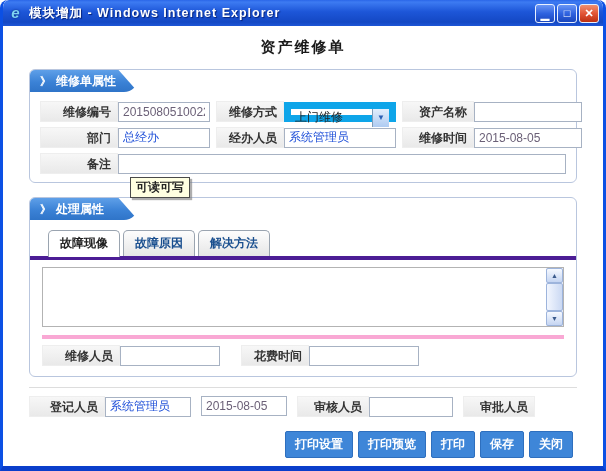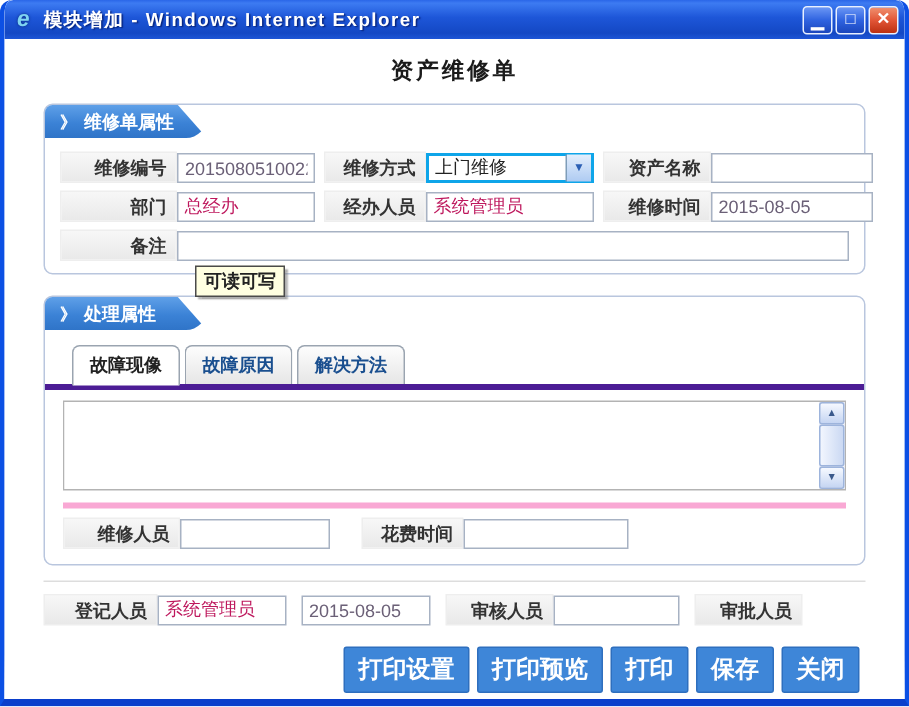--- a/index.html
+++ b/index.html
@@ -23,21 +23,21 @@
   .win-controls { display: flex; gap: 2px; }
   .wbtn {
     width: 20px; height: 19px; border-radius: 3px; border: 1px solid #e8f0ff;
     display: flex; align-items: center; justify-content: center;
     color: #fff; font-size: 11px; font-weight: bold; cursor: pointer;
     background: linear-gradient(180deg, #6a96f5 0%, #2f63e0 50%, #1a46bd 100%);
   }
   .wbtn.close { background: linear-gradient(180deg, #f0906f 0%, #e25637 50%, #bc3012 100%); }
   .wbtn .glyph { line-height: 1; }
   .wbtn.min .glyph { align-self: flex-end; margin-bottom: 2px; }
-  .content { height: 440px; background: #fff; position: relative; padding-top: 12px; }
+  .content { height: 360px; background: #fff; position: relative; padding-top: 12px; }
   .page-title { text-align: center; font-size: 15px; font-weight: bold; color: #1a1a1a; margin-bottom: 12px; letter-spacing: 2px; }
   .panel {
     margin: 0 26px 14px 26px; border: 1px solid #b9c6de; border-radius: 6px; position: relative; background: #fff;
   }
   .panel-header {
     height: 22px; width: 108px; color: #fff; font-size: 12px; font-weight: bold;
     display: flex; align-items: center; padding-left: 10px; gap: 5px;
     background: linear-gradient(180deg, #5fa0e8 0%, #3b82d6 55%, #2f74c8 100%);
     border-radius: 5px 0 14px 0;
     clip-path: polygon(0 0, 82% 0, 100% 100%, 0 100%);
@@ -46,28 +46,28 @@
   .fields { padding: 9px 10px 8px 10px; display: flex; flex-direction: column; gap: 5px; }
   .frow { display: flex; align-items: center; gap: 6px; }
   .fgroup { display: flex; align-items: center; }
   .flabel {
     font-size: 12px; font-weight: bold; color: #333; text-align: right;
     background: linear-gradient(180deg, #f7f7f7, #e9e9e9); border: 1px solid #eee;
     padding: 3px 6px 3px 3px; height: 21px; line-height: 15px; white-space: nowrap;
   }
   .w78 { width: 78px; } .w68 { width: 68px; } .w72 { width: 72px; } .w76 { width: 76px; }
   input.fld {
-    height: 20px; border: 1px solid #a7b2c3; font-size: 12px; padding: 1px 4px; color: #be185d;
+    height: 20px; border: 1px solid #a7b2c3; font-size: 12px; padding: 1px 4px; color: #1d4ed8;
     font-family: "Liberation Sans", sans-serif; background: #fff;
   }
   input.fld.readonly { color: #6b6077; }
   .i92 { width: 92px; } .i112 { width: 112px; } .i100 { width: 100px; } .iflex { flex: 1; }
   .xp-select {
-    width: 112px; height: 20px; border: 2px solid #0ea5e9; background: #fff;
-    display: flex; align-items: center; justify-content: space-between; cursor: pointer;
+    width: 112px; height: 20px; border: 7px solid #0ea5e9; background: #fff;
+    display: flex; align-items: flex-start; justify-content: space-between; cursor: pointer;
   }
   .xp-select .sel-text { font-size: 12px; color: #222; padding-left: 4px; }
   .xp-select .sel-arrow {
     width: 17px; height: 18px; display: flex; align-items: center; justify-content: center;
     background: linear-gradient(180deg, #e3eefc, #aecbf2); border-left: 1px solid #7f9db9;
     color: #2b5fb4; font-size: 8px;
   }
   .tooltip {
     position: absolute; left: 100px; bottom: -16px; z-index: 5;
     background: #ffffe1; border: 1px solid #4a4a4a; box-shadow: 2px 2px 1px rgba(120,120,120,.6);
@@ -86,25 +86,25 @@
     font-family: "Liberation Sans", sans-serif;
   }
   .scrollbar { position: absolute; top: 0; right: 0; width: 17px; height: 100%; display: flex; flex-direction: column; background: #e9eefa; }
   .scroll-btn {
     height: 15px; display: flex; align-items: center; justify-content: center; font-size: 7px; color: #3b5a8c;
     background: linear-gradient(180deg, #f6f9ff, #c5d5f2); border: 1px solid #9db4dc; border-radius: 2px; cursor: pointer;
   }
   .scroll-thumb { flex: 1; background: linear-gradient(90deg, #f2f6fe, #cbd9f3); border: 1px solid #9db4dc; border-radius: 2px; margin: 0; cursor: grab; }
   .mid-row { display: flex; align-items: center; gap: 21px; margin: 8px 12px 10px 12px; padding-top: 6px; border-top: 4px solid #f9a8d4; }
   .footer-row {
-    display: flex; align-items: flex-end; gap: 10px; margin: 0 26px; padding-top: 8px; border-top: 1px solid #ddd;
+    display: flex; align-items: flex-start; gap: 10px; margin: 0 26px; padding-top: 8px; border-top: 1px solid #ddd;
   }
   .buttons { display: flex; justify-content: flex-end; gap: 5px; margin: 14px 30px 0 0; }
   .btn {
-    background: #3e86d8; color: #fff; font-size: 16px; font-weight: bold; border: 1px solid #2e6fbe;
+    background: #3e86d8; color: #fff; font-size: 12px; font-weight: bold; border: 1px solid #2e6fbe;
     padding: 4px 9px; cursor: pointer; border-radius: 2px; font-family: "Liberation Sans", sans-serif;
   }
 </style>
 </head>
 <body>
 
 <div class="window">
   <div class="titlebar">
     <span class="ie-icon">e</span>
     <span class="title-text">模块增加 - Windows Internet Explorer</span>

